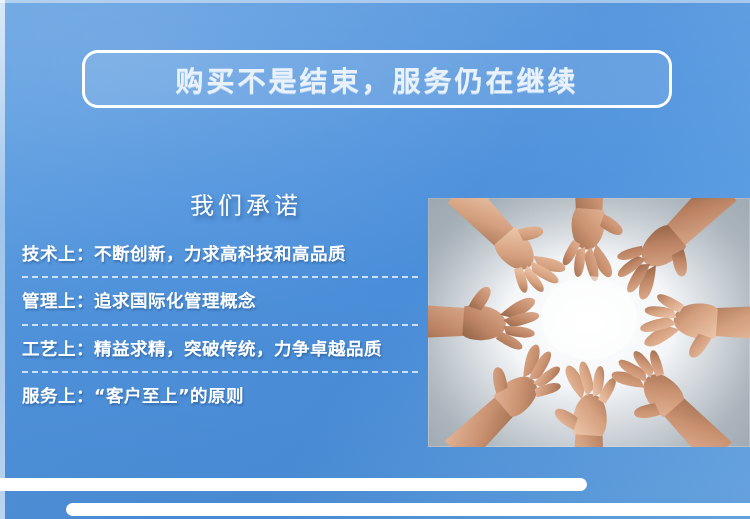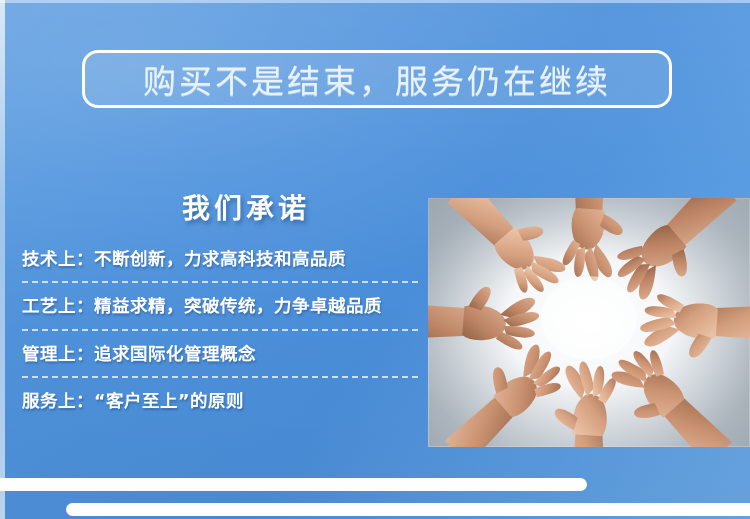--- a/index.html
+++ b/index.html
@@ -55,40 +55,40 @@
     box-sizing: border-box;
     border: 3px solid #ffffff;
     border-radius: 16px;
     background: rgba(255,255,255,0.10);
     display: flex;
     align-items: center;
     justify-content: center;
   }
   .headline-text {
     font-family: "DejaVu Sans", "Liberation Sans", sans-serif;
-    font-size: 33px;
-    font-weight: 400;
+    font-size: 28px;
+    font-weight: 700;
     letter-spacing: 3px;
     color: #e9f2fb;
     white-space: nowrap;
     text-shadow: 0 1px 0 rgba(255,255,255,0.45);
   }
 
   
   .promise-block {
     position: absolute;
     left: 14px;
     top: 186px;
     width: 404px;
   }
 
   .promise-title {
     font-family: "DejaVu Serif", "Liberation Serif", serif;
-    font-size: 28px;
-    font-weight: 700;
+    font-size: 24px;
+    font-weight: 400;
     color: #ffffff;
     text-align: center;
     letter-spacing: 4px;
     margin: 0 0 20px 0;
     padding-left: 60px;
     text-shadow: 2px 3px 4px rgba(28,70,120,0.55);
   }
 
   .promise-list {
     list-style: none;
@@ -185,25 +185,25 @@
   <div class="promise-block">
 
     <h2 class="promise-title">我们承诺</h2>
 
     <ul class="promise-list">
       <li class="promise-row">
         <span class="promise-text">技术上：不断创新，力求高科技和高品质</span>
         <span class="rule"></span>
       </li>
       <li class="promise-row">
+        <span class="promise-text">管理上：追求国际化管理概念</span>
+        <span class="rule"></span>
+      </li>
+      <li class="promise-row">
         <span class="promise-text">工艺上：精益求精，突破传统，力争卓越品质</span>
-        <span class="rule"></span>
-      </li>
-      <li class="promise-row">
-        <span class="promise-text">管理上：追求国际化管理概念</span>
         <span class="rule"></span>
       </li>
       <li class="promise-row">
         <span class="promise-text">服务上：“客户至上”的原则</span>
 
       </li>
     </ul>
   </div>
 
   <div class="photo-frame">

